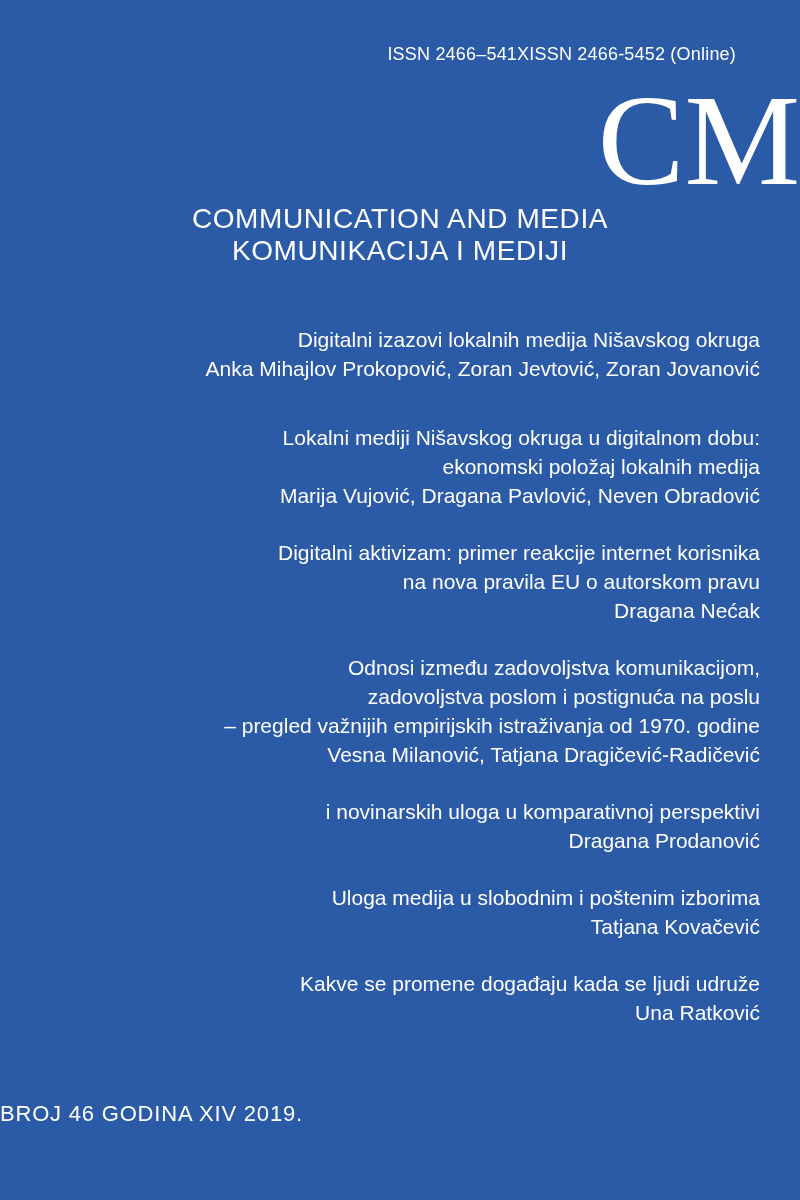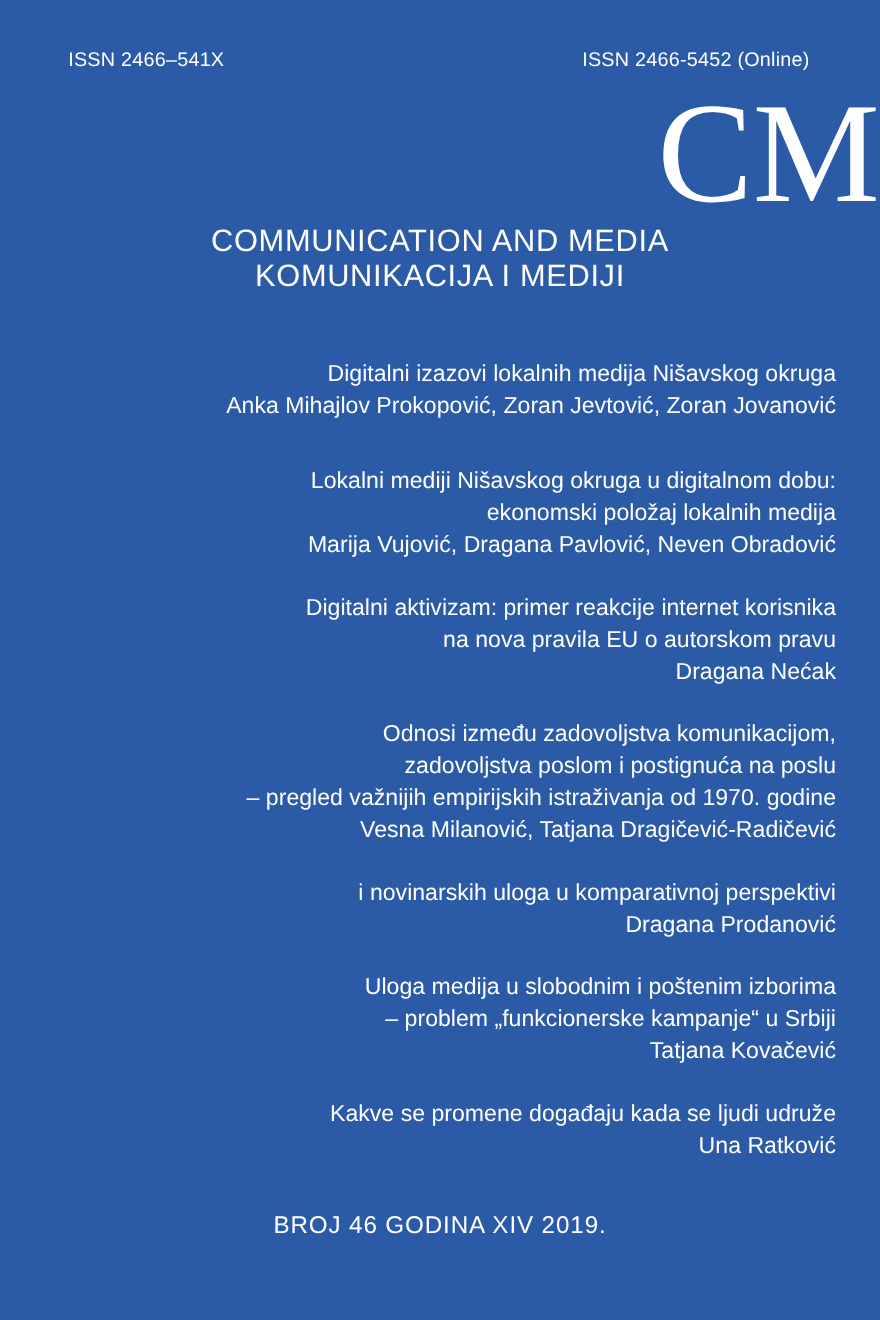--- a/index.html
+++ b/index.html
@@ -15,21 +15,21 @@
     color: #ffffff;
     font-family: "Liberation Sans", sans-serif;
     overflow: hidden;
   }
   .issn-row {
     position: absolute;
     top: 44px;
     left: 62px;
     right: 64px;
     display: flex;
-    justify-content: space-between;
+    justify-content: flex-end;
     font-size: 18px;
     letter-spacing: 0.2px;
   }
   .masthead {
     position: absolute;
     top: 80px;
     left: 0;
     right: 0;
     text-align: center;
   }
@@ -59,21 +59,20 @@
     margin-bottom: 28px;
   }
   .article-entry:first-child {
     margin-bottom: 40px;
   }
   .footer {
     position: absolute;
     top: 1101px;
     left: 0;
     right: 0;
-    text-align: center;
     font-size: 22px;
     letter-spacing: 0.8px;
   }
 </style>
 </head>
 <body>
 
 <div class="cover" style="background: rgb(43, 90, 167); color: rgb(255, 255, 255);">
 
   <div class="issn-row">
@@ -107,21 +106,20 @@
         <div>zadovoljstva poslom i postignuća na poslu</div>
         <div>– pregled važnijih empirijskih istraživanja od 1970. godine</div>
         <div>Vesna Milanović, Tatjana Dragičević-Radičević</div>
       </div>
       <div class="article-entry">
         <div>i novinarskih uloga u komparativnoj perspektivi</div>
         <div>Dragana Prodanović</div>
       </div>
       <div class="article-entry">
         <div>Uloga medija u slobodnim i poštenim izborima</div>
-        <div>– problem „funkcionerske kampanje“ u Srbiji</div>
         <div>Tatjana Kovačević</div>
       </div>
       <div class="article-entry">
         <div>Kakve se promene događaju kada se ljudi udruže</div>
         <div>Una Ratković</div>
       </div>
     </div>
 
   <div class="footer">BROJ 46 GODINA XIV 2019.</div>
 

